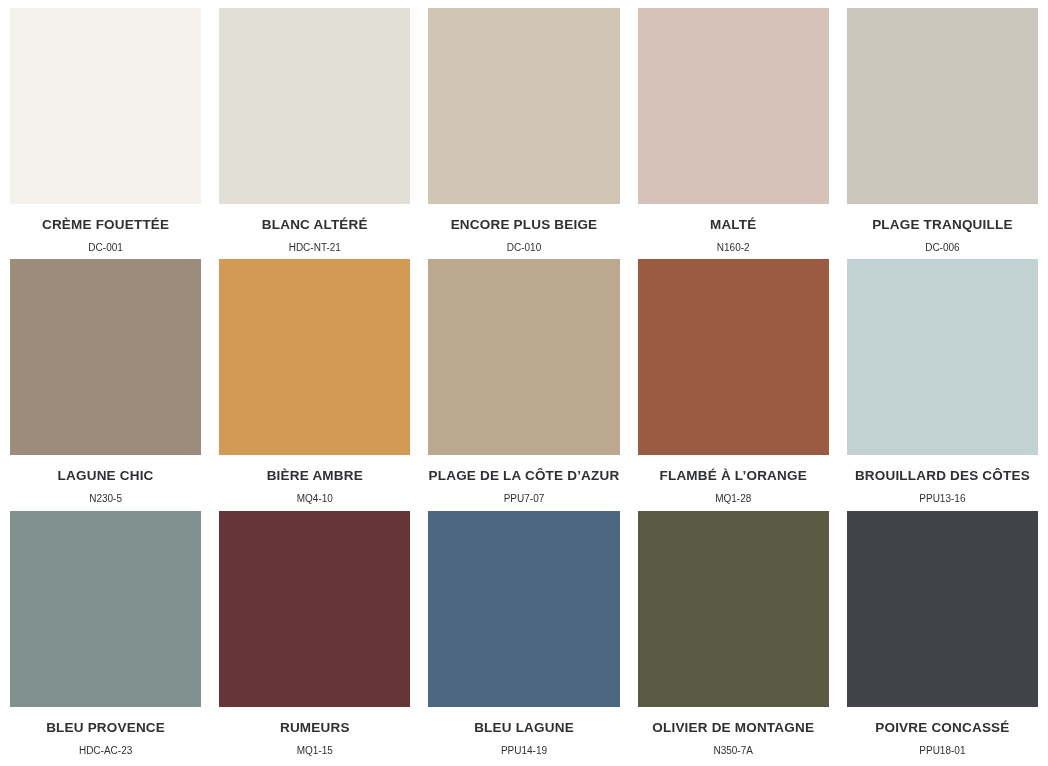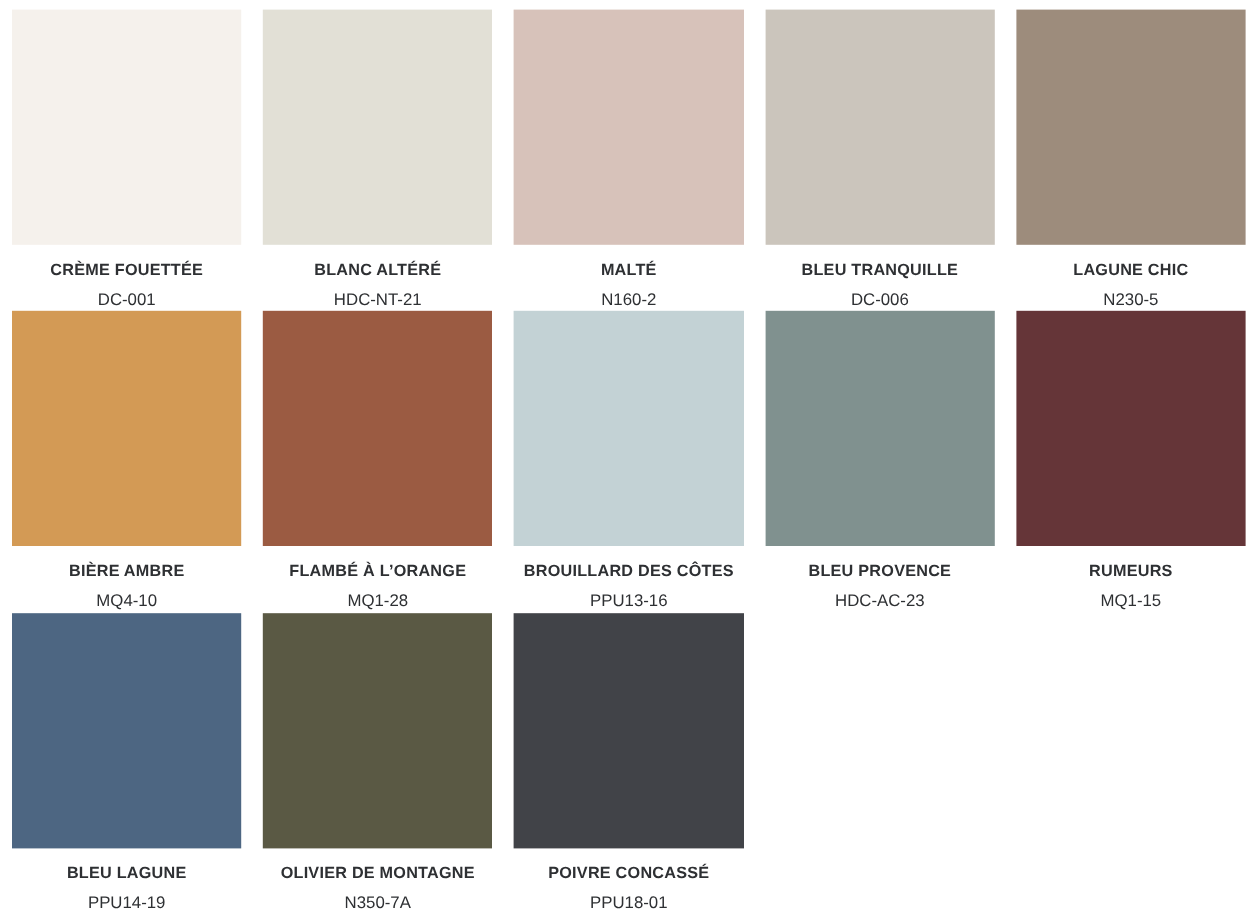--- a/index.html
+++ b/index.html
@@ -47,21 +47,21 @@
     font-size: 13.5px;
     font-weight: bold;
     letter-spacing: 0.2px;
     color: #2e3033;
     text-align: center;
     line-height: 1.1;
     white-space: nowrap;
   }
   .swatch-code {
     margin-top: 9px;
-    font-size: 14px;
+    font-size: 10px;
     font-weight: normal;
     color: #2e3033;
     text-align: center;
     line-height: 1.1;
     white-space: nowrap;
   }
   
   .palette-grid > .swatch-card:nth-child(n+6) .swatch-chip {
     height: 196px;
     flex: 0 0 196px;
@@ -79,45 +79,59 @@
       </div>
     </div>
     <div class="swatch-card">
       <div class="swatch-chip" style="background-color: rgb(226, 224, 214);"></div>
       <div class="swatch-meta">
         <div class="swatch-name">BLANC ALTÉRÉ</div>
         <div class="swatch-code">HDC-NT-21</div>
       </div>
     </div>
     <div class="swatch-card">
+      <div class="swatch-chip" style="background-color: rgb(206, 197, 180);"></div>
+      <div class="swatch-meta">
+        <div class="swatch-name">ENCORE PLUS BEIGE</div>
+        <div class="swatch-code">DC-010</div>
+      </div>
+    </div>
+    <div class="swatch-card">
       <div class="swatch-chip" style="background-color: rgb(215, 194, 186);"></div>
       <div class="swatch-meta">
         <div class="swatch-name">MALTÉ</div>
         <div class="swatch-code">N160-2</div>
       </div>
     </div>
     <div class="swatch-card">
       <div class="swatch-chip" style="background-color: rgb(203, 197, 188);"></div>
       <div class="swatch-meta">
-        <div class="swatch-name">BLEU TRANQUILLE</div>
+        <div class="swatch-name">PLAGE TRANQUILLE</div>
         <div class="swatch-code">DC-006</div>
       </div>
     </div>
     <div class="swatch-card">
       <div class="swatch-chip" style="background-color: rgb(157, 140, 124);"></div>
       <div class="swatch-meta">
         <div class="swatch-name">LAGUNE CHIC</div>
         <div class="swatch-code">N230-5</div>
       </div>
     </div>
     <div class="swatch-card">
       <div class="swatch-chip" style="background-color: rgb(211, 154, 85);"></div>
       <div class="swatch-meta">
         <div class="swatch-name">BIÈRE AMBRE</div>
         <div class="swatch-code">MQ4-10</div>
+      </div>
+    </div>
+    <div class="swatch-card">
+      <div class="swatch-chip" style="background-color: rgb(187, 168, 142);"></div>
+      <div class="swatch-meta">
+        <div class="swatch-name">PLAGE DE LA CÔTE D’AZUR</div>
+        <div class="swatch-code">PPU7-07</div>
       </div>
     </div>
     <div class="swatch-card">
       <div class="swatch-chip" style="background-color: rgb(155, 91, 66);"></div>
       <div class="swatch-meta">
         <div class="swatch-name">FLAMBÉ À L’ORANGE</div>
         <div class="swatch-code">MQ1-28</div>
       </div>
     </div>
     <div class="swatch-card">

